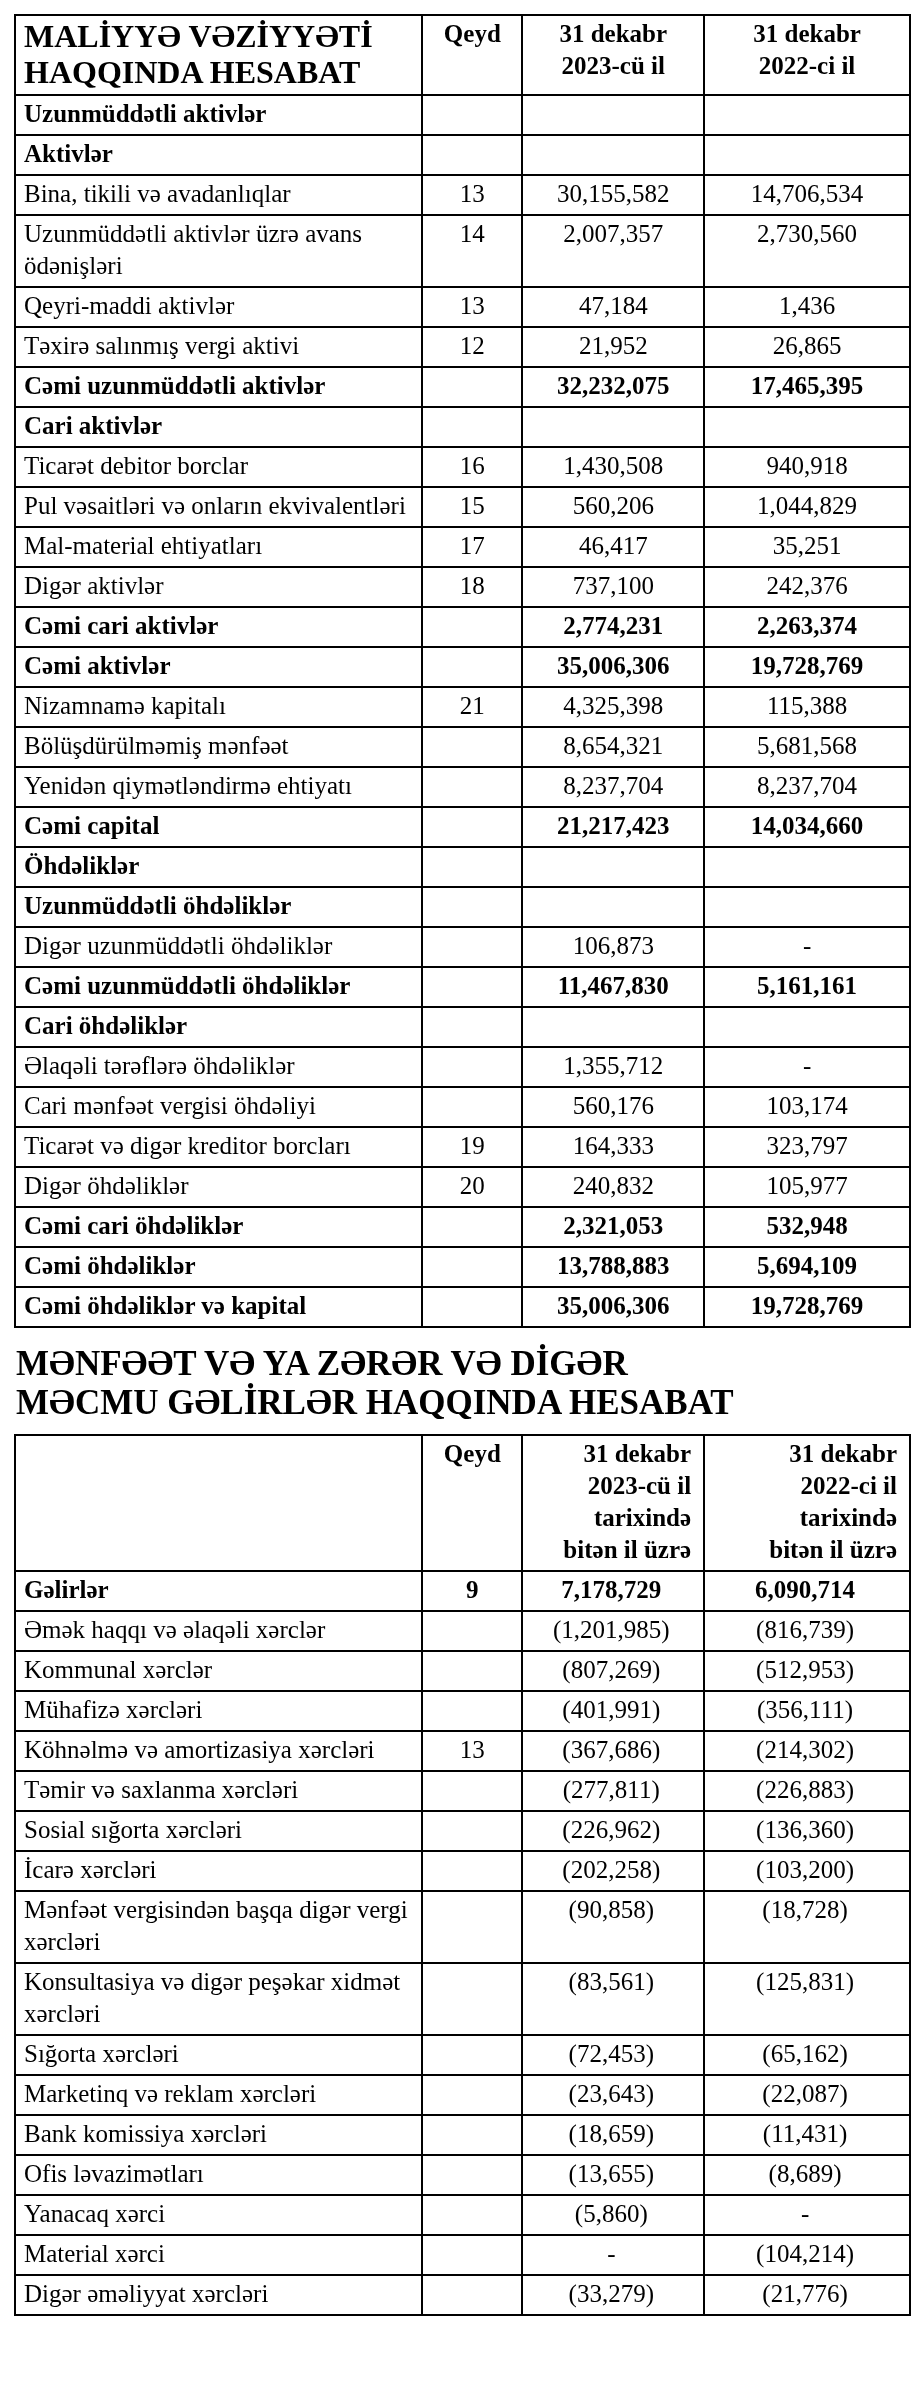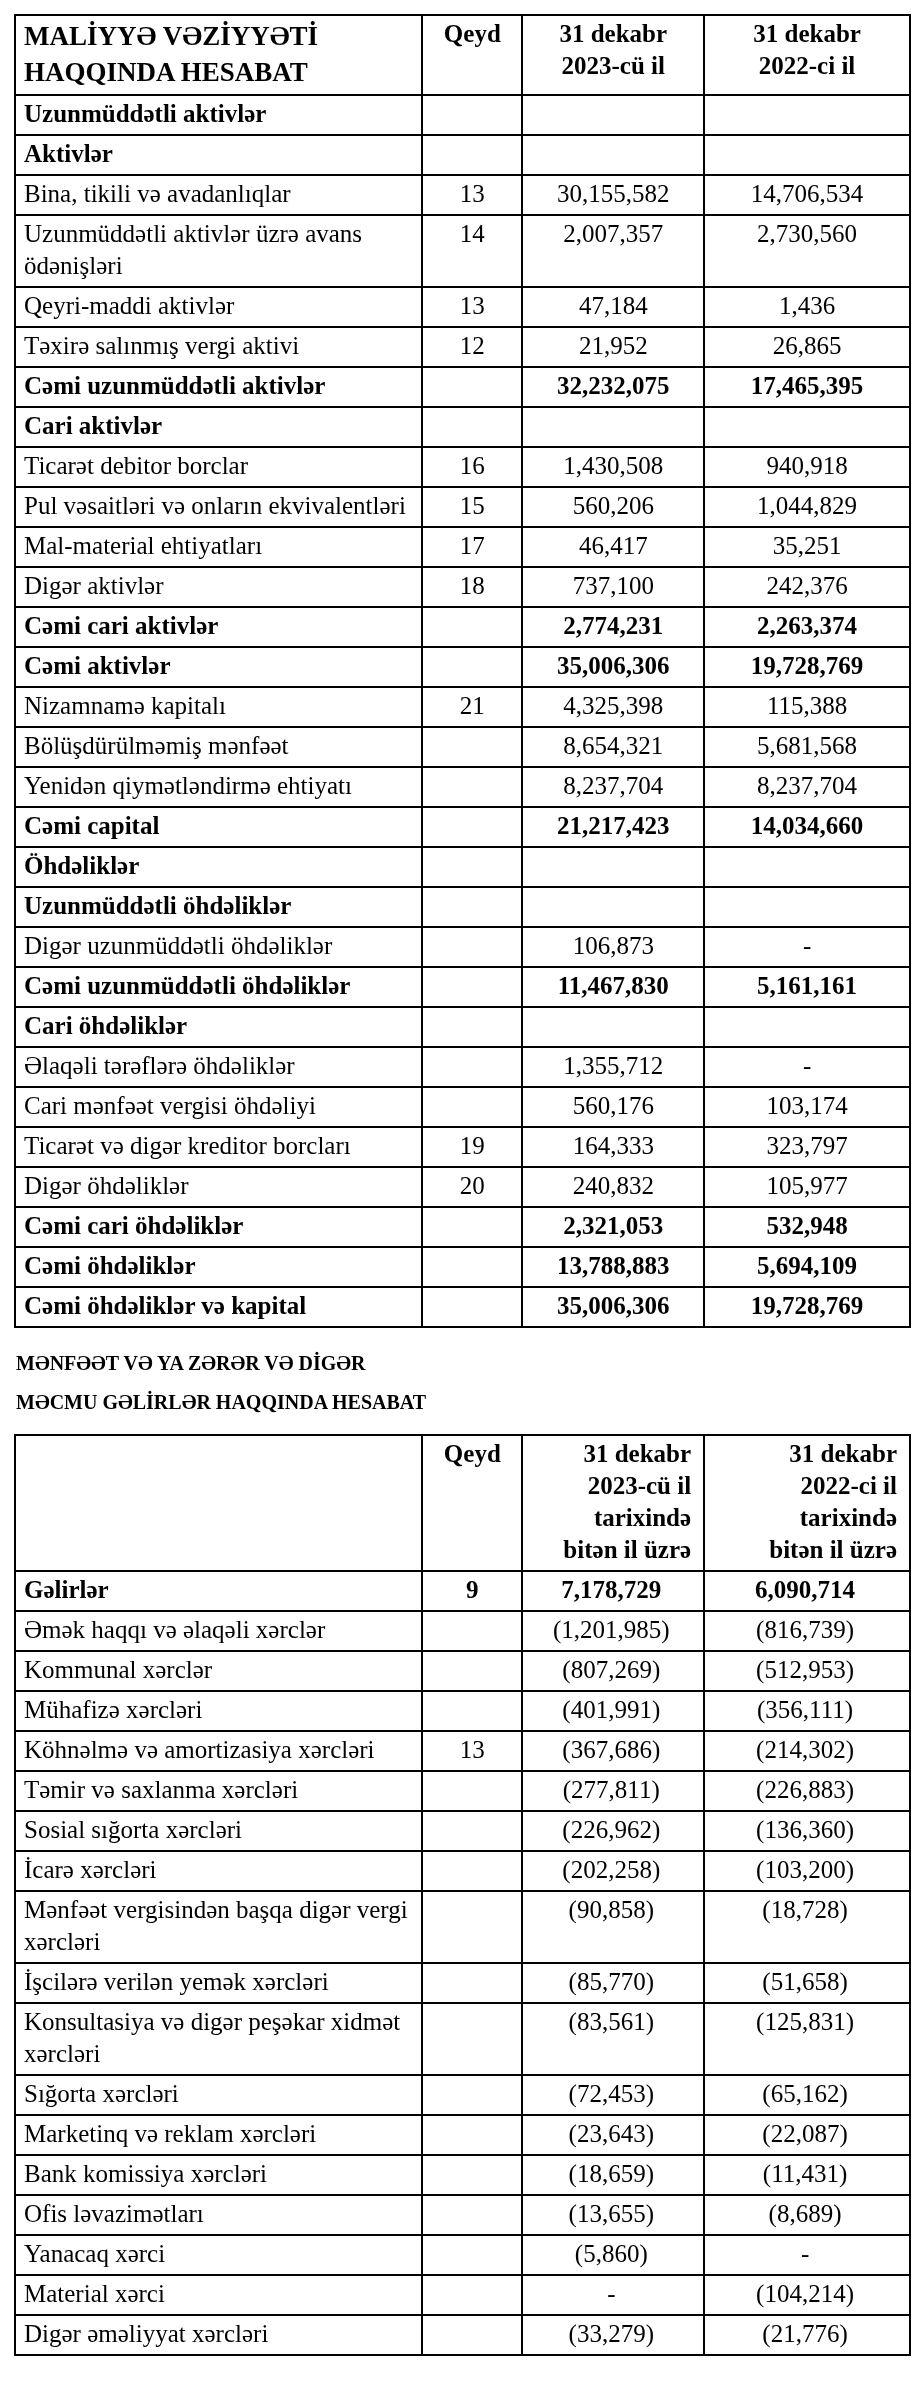--- a/index.html
+++ b/index.html
@@ -33,28 +33,28 @@
     overflow: hidden;
   }
   td.lbl { text-align: left; }
   td.note { text-align: center; }
   .vals-center td.val { text-align: center; }
   .vals-right  td.val { text-align: center; padding-right: 12px; }
   td.hdr { font-weight: bold; }
   .vals-center td.hdr.val { text-align: center; }
   .vals-right  td.hdr.val { text-align: right; }
   td.hdr.lbl {
-    font-size: 27px;
+    font-size: 32px;
     line-height: 36px;
   }
   .b { font-weight: bold; }
   .sm { font-size: 20px; }
   .pre { white-space: pre-line; }
   .doc-title {
-    font-size: 20px;
+    font-size: 35px;
     font-weight: bold;
     line-height: 39px;
     margin: 16px 0 12px 2px;
     white-space: pre-line;
     letter-spacing: 0px;
   }
 </style>
 </head>
 <body>
 
@@ -330,26 +330,20 @@
           <td class="val">(202,258)</td>
           <td class="val">(103,200)</td>
         </tr>
         <tr>
           <td class="lbl">Mənfəət vergisindən başqa digər vergi xərcləri</td>
           <td class="note"></td>
           <td class="val">(90,858)</td>
           <td class="val">(18,728)</td>
         </tr>
         <tr>
-          <td class="lbl sm">İşcilərə verilən yemək xərcləri</td>
-          <td class="note sm"></td>
-          <td class="val sm">(85,770)</td>
-          <td class="val sm">(51,658)</td>
-        </tr>
-        <tr>
           <td class="lbl">Konsultasiya və digər peşəkar xidmət xərcləri</td>
           <td class="note"></td>
           <td class="val">(83,561)</td>
           <td class="val">(125,831)</td>
         </tr>
         <tr>
           <td class="lbl">Sığorta xərcləri</td>
           <td class="note"></td>
           <td class="val">(72,453)</td>
           <td class="val">(65,162)</td>

